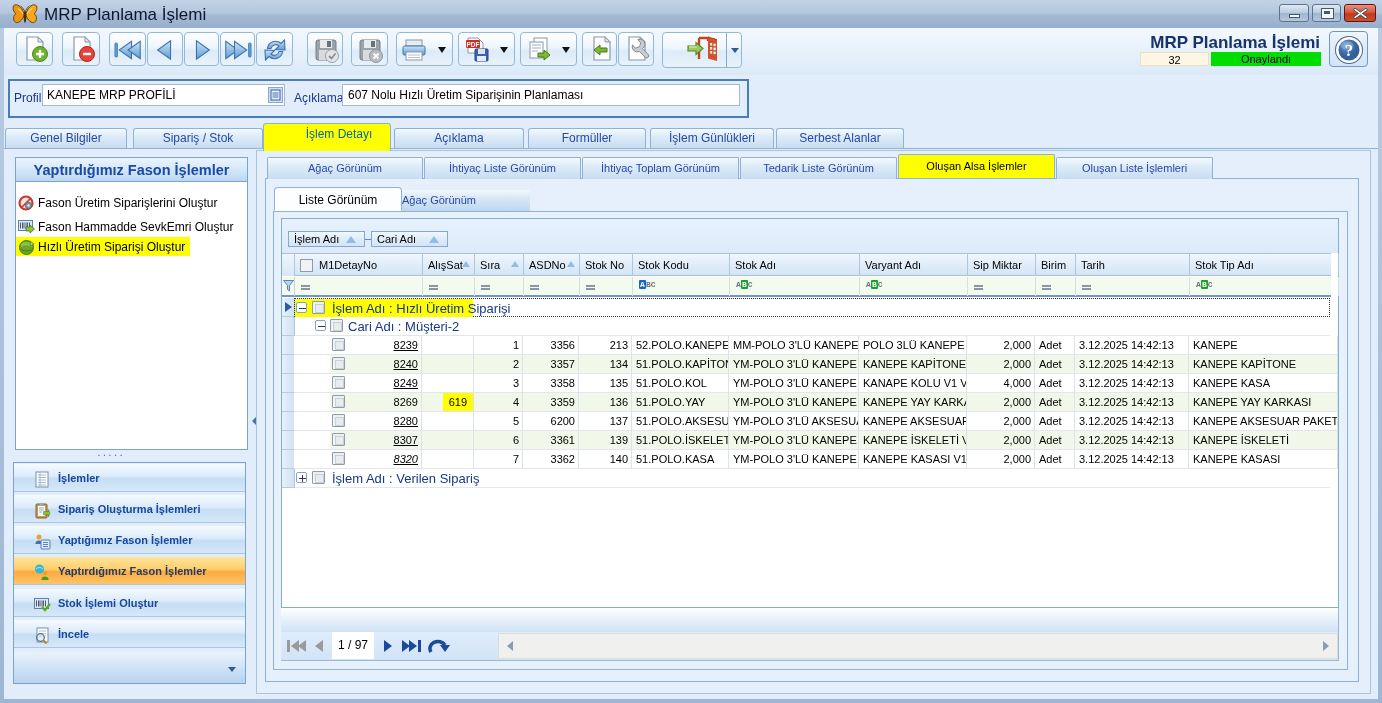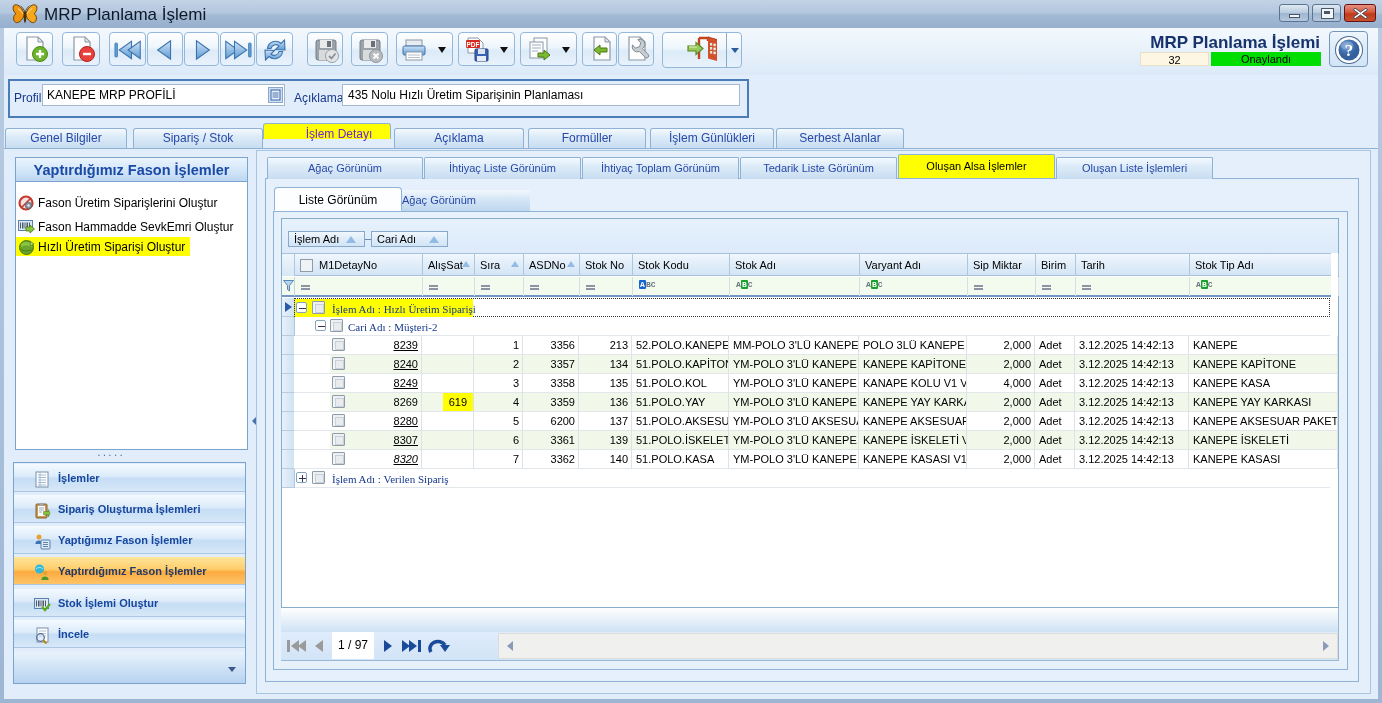--- a/index.html
+++ b/index.html
@@ -16,21 +16,21 @@
 
 #toolbar{left:4px;top:28px;width:1374px;height:47px;background:linear-gradient(#f2f8fd,#e6f0fa 60%,#dbe9f8);}
 .tbtn{top:2px;height:34px;border:1px solid #93b8da;border-radius:4px;background:linear-gradient(#ffffff,#edf5fc 45%,#dcebf8 55%,#e8f2fb);}
 
 #profpanel{left:8px;top:79px;width:741px;height:39px;border:2px solid #4a7cb8;background:#e2edfb;}
 .lbl{color:#16388c;font-size:12px;}
 .inp{background:#fff;border:1px solid #a6b8cb;font-size:12px;color:#000;}
 
 .mtab{top:128px;height:20px;border:1px solid #8fb2d4;border-bottom:none;border-radius:3px 3px 0 0;
  background:linear-gradient(#f4f9fe,#dcebf8 40%,#c8ddf1);color:#2748a8;font-size:12px;text-align:center;line-height:19px;}
-.mtab.act{top:123px;height:16px;background:#ffff00;color:#6d28d9;z-index:5;line-height:21px;padding-left:24px;}
+.mtab.act{top:123px;height:28px;background:#ffff00;color:#0369a1;z-index:5;line-height:21px;padding-left:24px;}
 #tabline{left:4px;top:148px;width:1374px;height:1px;background:#8fb2d4;}
 
 #sidetop{left:15px;top:157px;width:233px;height:293px;border:1px solid #7aa3cd;background:#fff;}
 #sidehdr{left:0px;top:0px;width:231px;height:24px;background:linear-gradient(#eaf4fd,#d7e9fa 45%,#bcd7f1);
  border-bottom:1px solid #7aa3cd;color:#1a4aa5;font-size:14.5px;font-weight:bold;text-align:center;line-height:24px;}
 .sitem{left:14px;font-size:12px;color:#000;}
 #grip{left:80px;top:451px;width:60px;height:8px;color:#3a5a8a;font-size:10px;text-align:center;line-height:4px;letter-spacing:0px;}
 #sidenav{left:13px;top:462px;width:233px;height:222px;border:1px solid #7aa3cd;background:#e2edfb;}
 .navb{left:0;width:231px;height:28px;background:linear-gradient(#f4fafe,#dcebfa 45%,#c5ddf4 55%,#d7e8f8);
  border-bottom:1px solid #aac6e2;color:#16469e;font-size:11px;font-weight:bold;line-height:28px;}
@@ -60,21 +60,21 @@
 .cell{position:absolute;top:0;height:19px;border-right:1px solid #dbe2e9;border-bottom:1px solid #e2e7ec;
  font-size:11px;color:#000;line-height:18px;overflow:hidden;white-space:nowrap;}
 .num{text-align:right;padding-right:3px;}
 .txt{padding-left:4px;}
 .ind{position:absolute;left:0;top:0;width:13px;height:19px;background:linear-gradient(90deg,#e8f1fa,#cfe2f3);border-right:1px solid #aec7dd;border-bottom:1px solid #b8cde0;}
 .expbox{position:absolute;width:11px;height:11px;border:1px solid #86a3bd;background:#fff;border-radius:2px;}
 .expbox .h{position:absolute;left:2px;top:4.5px;width:7px;height:1px;background:#335;}
 .expbox .v{position:absolute;left:4.5px;top:2px;width:1px;height:7px;background:#335;}
 .cb{position:absolute;width:13px;height:13px;border:1px solid #8e9caa;background:linear-gradient(#eceff2,#f8fafb);border-radius:1px;}
 .cb .in{position:absolute;left:2px;top:2px;width:9px;height:9px;background:#e8ecef;border:1px solid #c8d0d8;}
-.grptxt{position:absolute;font-size:11px;color:#16388c;line-height:18px;font-family:Liberation Serif, serif;}
+.grptxt{position:absolute;font-size:13px;color:#16388c;line-height:18px;}
 
 </style></head><body>
 <div class="abs" id="titlebar"></div>
 <svg class="abs" style="left:11px;top:3px" width="28" height="23" viewBox="0 0 28 23">
 <path d="M13 11 C11.5 5 7.5 1.2 4.2 1.8 C1.2 2.4 1.4 7.5 4.8 10.8 C2 12.2 1.8 17.5 4.4 19.2 C7.2 21 11.5 17 13 12.5 Z" fill="#f0940e" stroke="#6b4206" stroke-width="1"></path>
 <path d="M15 11 C16.5 5 20.5 1.2 23.8 1.8 C26.8 2.4 26.6 7.5 23.2 10.8 C26 12.2 26.2 17.5 23.6 19.2 C20.8 21 16.5 17 15 12.5 Z" fill="#f8a81c" stroke="#6b4206" stroke-width="1"></path>
 <path d="M7 5.5 C9 7 11 9 12.2 11" stroke="#fcc96a" stroke-width="1.2" fill="none"></path>
 <path d="M21 5.5 C19 7 17 9 15.8 11" stroke="#fcc96a" stroke-width="1.2" fill="none"></path>
 <ellipse cx="14" cy="13.5" rx="1.3" ry="6.5" fill="#4a3006"></ellipse>
 <path d="M13.2 7.5 C12 5 10.5 3.5 9.5 2.8 M14.8 7.5 C16 5 17.5 3.5 18.5 2.8" stroke="#4a3006" stroke-width="0.8" fill="none"></path>
@@ -280,21 +280,21 @@
     </svg>
   </div>
 <div class="abs" id="profpanel"></div>
 <div class="abs lbl" style="left:14px;top:91px;">Profil</div>
 <div class="abs inp" style="left:42px;top:84px;width:243px;height:22px;line-height:20px;padding-left:4px;">KANEPE MRP PROFİLİ</div>
 <div class="abs" style="left:268px;top:87px;width:15px;height:16px;background:#cfe0f2;border:1px solid #88a8cc;"><svg width="13" height="14" viewBox="0 0 13 14">
       <rect x="2" y="2" width="9" height="10" fill="#e8f0fa" stroke="#3a62a8" stroke-width="1"></rect>
       <path d="M3.5 5 L9.5 5 M3.5 7 L9.5 7 M3.5 9 L9.5 9" stroke="#3a62a8" stroke-width="0.9"></path>
     </svg></div>
 <div class="abs lbl" style="left:294px;top:91px;">Açıklama</div>
-<div class="abs inp" style="left:342px;top:84px;width:398px;height:22px;line-height:20px;padding-left:5px;">435 Nolu Hızlı Üretim Siparişinin Planlaması</div>
+<div class="abs inp" style="left:342px;top:84px;width:398px;height:22px;line-height:20px;padding-left:5px;">607 Nolu Hızlı Üretim Siparişinin Planlaması</div>
 <div class="abs mtab" style="left:5px;width:122px;">Genel Bilgiler</div>
 <div class="abs mtab" style="left:133px;width:130px;">Sipariş / Stok</div>
 <div class="abs mtab act" style="left:263px;width:128px;">İşlem Detayı</div>
 <div class="abs mtab" style="left:394px;width:130px;">Açıklama</div>
 <div class="abs mtab" style="left:528px;width:118px;">Formüller</div>
 <div class="abs mtab" style="left:650px;width:124px;">İşlem Günlükleri</div>
 <div class="abs mtab" style="left:776px;width:128px;">Serbest Alanlar</div>
 <div class="abs" id="tabline"></div>
 <div class="abs" id="sidetop">
     <div class="abs" id="sidehdr">Yaptırdığımız Fason İşlemler</div>

